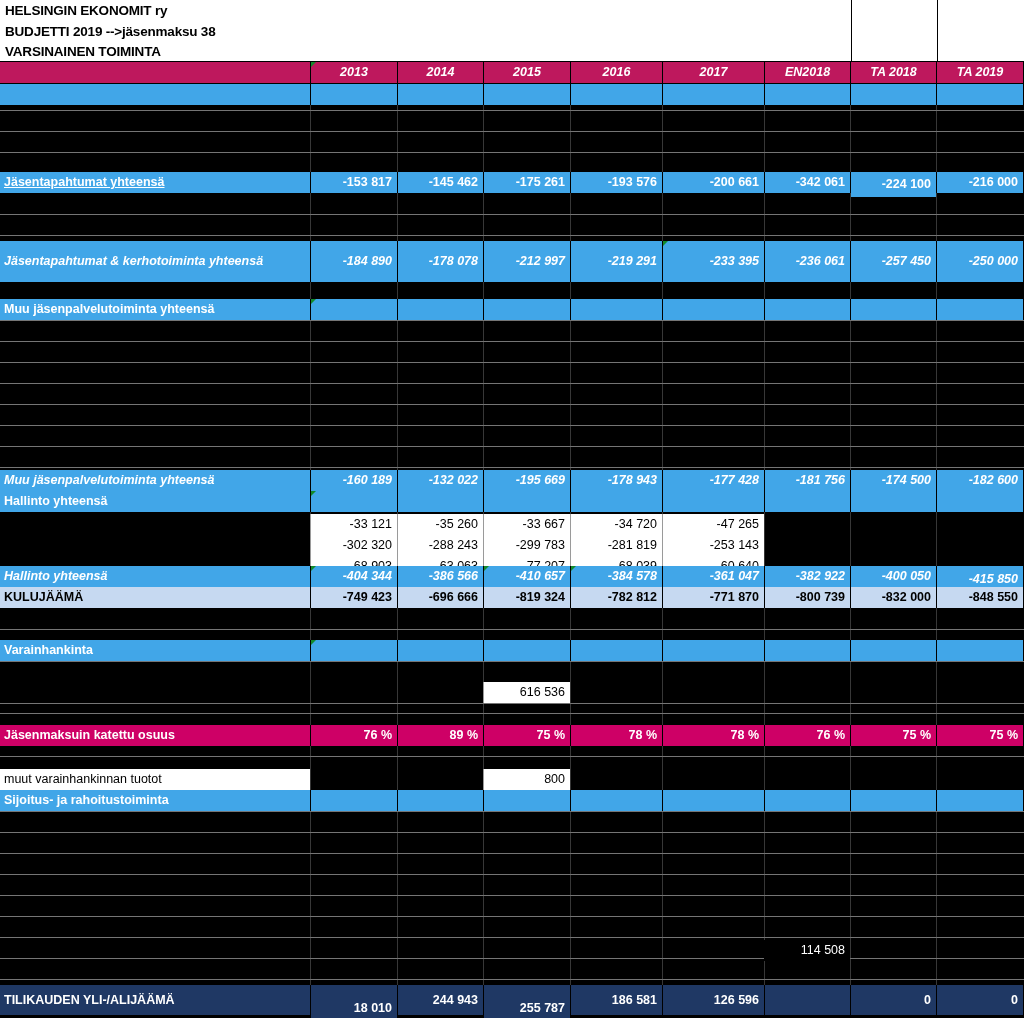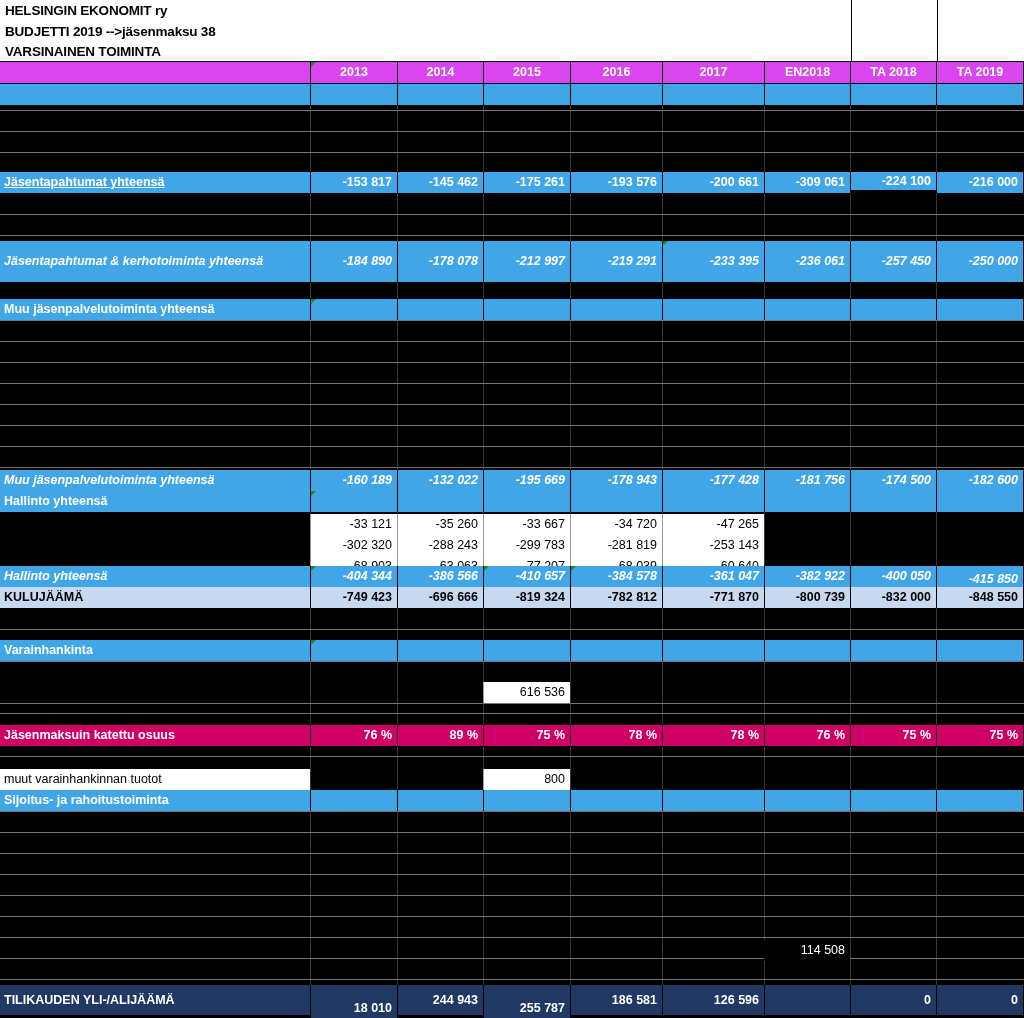--- a/index.html
+++ b/index.html
@@ -28,21 +28,21 @@
     position:absolute;box-sizing:border-box;
     font-size:12.5px;line-height:1;
     display:flex;align-items:center;
     white-space:nowrap;overflow:hidden;
   }
   .cell.num{justify-content:flex-end;padding-right:5px;}
   .cell.lab{justify-content:flex-start;padding-left:4px;}
 
   
   .f-blue   {background:#41A6E8;}
-  .f-navy   {background:#d946ef;}
+  .f-navy   {background:#be185d;font-style:italic;}
   .f-navy2  {background:#1F3864;}
   .f-lblue  {background:#C6D9F1;}
   .f-mag    {background:#CE0066;}
   .f-white  {background:#FFFFFF;}
   .f-black  {background:#000000;}
 
   
   .t-white{color:#FFFFFF;}
   .t-black{color:#000000;}
 
@@ -154,23 +154,23 @@
       <div class="cell num f-blue t-white bold" style="left: 311px; top: 172px; width: 86px; height: 21px;">-153 817</div>
       <div class="sep" style="left: 310px; top: 172px; height: 21px;"></div>
       <div class="cell num f-blue t-white bold" style="left: 398px; top: 172px; width: 85px; height: 21px;">-145 462</div>
       <div class="sep" style="left: 397px; top: 172px; height: 21px;"></div>
       <div class="cell num f-blue t-white bold" style="left: 484px; top: 172px; width: 86px; height: 21px;">-175 261</div>
       <div class="sep" style="left: 483px; top: 172px; height: 21px;"></div>
       <div class="cell num f-blue t-white bold" style="left: 571px; top: 172px; width: 91px; height: 21px;">-193 576</div>
       <div class="sep" style="left: 570px; top: 172px; height: 21px;"></div>
       <div class="cell num f-blue t-white bold" style="left: 663px; top: 172px; width: 101px; height: 21px;">-200 661</div>
       <div class="sep" style="left: 662px; top: 172px; height: 21px;"></div>
-      <div class="cell num f-blue t-white bold" style="left: 765px; top: 172px; width: 85px; height: 21px;">-309 061</div>
+      <div class="cell num f-blue t-white bold" style="left: 765px; top: 172px; width: 85px; height: 21px;">-342 061</div>
       <div class="sep" style="left: 764px; top: 172px; height: 21px;"></div>
-      <div class="cell num f-blue t-white bold" style="left: 851px; top: 172px; width: 85px; height: 18px; text-align: right;">-224 100</div>
+      <div class="cell num f-blue t-white bold" style="left: 851px; top: 172px; width: 85px; height: 25px; text-align: right;">-224 100</div>
       <div class="sep" style="left: 850px; top: 172px; height: 21px;"></div>
       <div class="cell num f-blue t-white bold" style="left: 937px; top: 172px; width: 86px; height: 21px;">-216 000</div>
       <div class="sep" style="left: 936px; top: 172px; height: 21px;"></div>
       <div class="cell lab f-blue t-white ital" style="left: 0px; top: 241px; width: 310px; height: 41px;">Jäsentapahtumat &amp; kerhotoiminta yhteensä</div>
       <div class="cell num f-blue t-white ital" style="left: 311px; top: 241px; width: 86px; height: 41px;">-184 890</div>
       <div class="sep" style="left: 310px; top: 241px; height: 41px;"></div>
       <div class="cell num f-blue t-white ital" style="left: 398px; top: 241px; width: 85px; height: 41px;">-178 078</div>
       <div class="sep" style="left: 397px; top: 241px; height: 41px;"></div>
       <div class="cell num f-blue t-white ital" style="left: 484px; top: 241px; width: 86px; height: 41px;">-212 997</div>
       <div class="sep" style="left: 483px; top: 241px; height: 41px;"></div>

